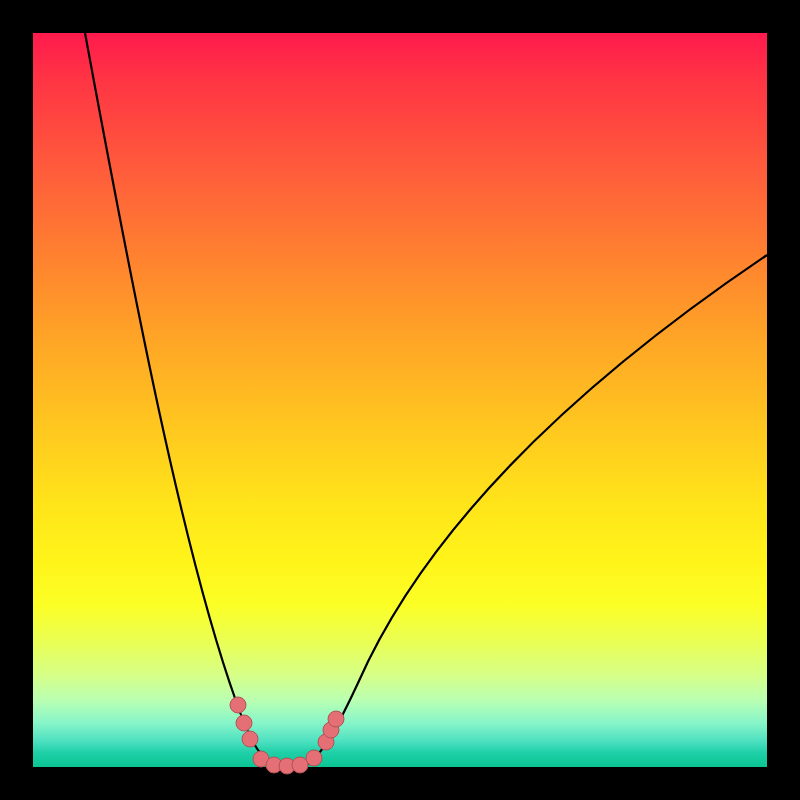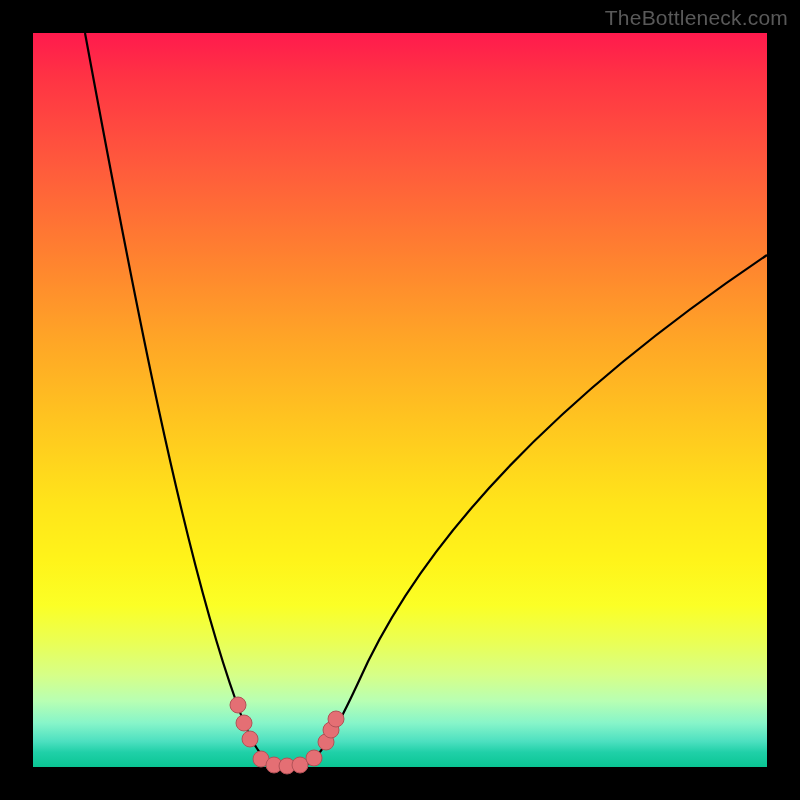--- a/index.html
+++ b/index.html
@@ -58,21 +58,20 @@
     top: 0;
     width: 734px;
     height: 734px;
     overflow: visible;
   }
 </style>
 </head>
 <body>
 
 <div class="frame">
-  <div class="brand">TheBottleneck.com</div>
   <div class="plot-area">
     <svg class="curve" viewBox="0 0 734 734" preserveAspectRatio="none">
       <path fill="none" stroke="#000" stroke-width="2.2" d="M 52 0 C 100 260, 150 520, 203 668 C 214 700, 224 721, 238 731 C 247 737, 264 737, 276 730 C 290 720, 305 693, 325 650 C 370 548, 470 400, 734 222"></path>
       <g id="markers">
           <circle cx="205" cy="672" r="8" fill="#e46f74" stroke="#b25257" stroke-width="1"></circle>
           <circle cx="211" cy="690" r="8" fill="#e46f74" stroke="#b25257" stroke-width="1"></circle>
           <circle cx="217" cy="706" r="8" fill="#e46f74" stroke="#b25257" stroke-width="1"></circle>
           <circle cx="228" cy="726" r="8" fill="#e46f74" stroke="#b25257" stroke-width="1"></circle>
           <circle cx="241" cy="732" r="8" fill="#e46f74" stroke="#b25257" stroke-width="1"></circle>
           <circle cx="254" cy="733" r="8" fill="#e46f74" stroke="#b25257" stroke-width="1"></circle>

